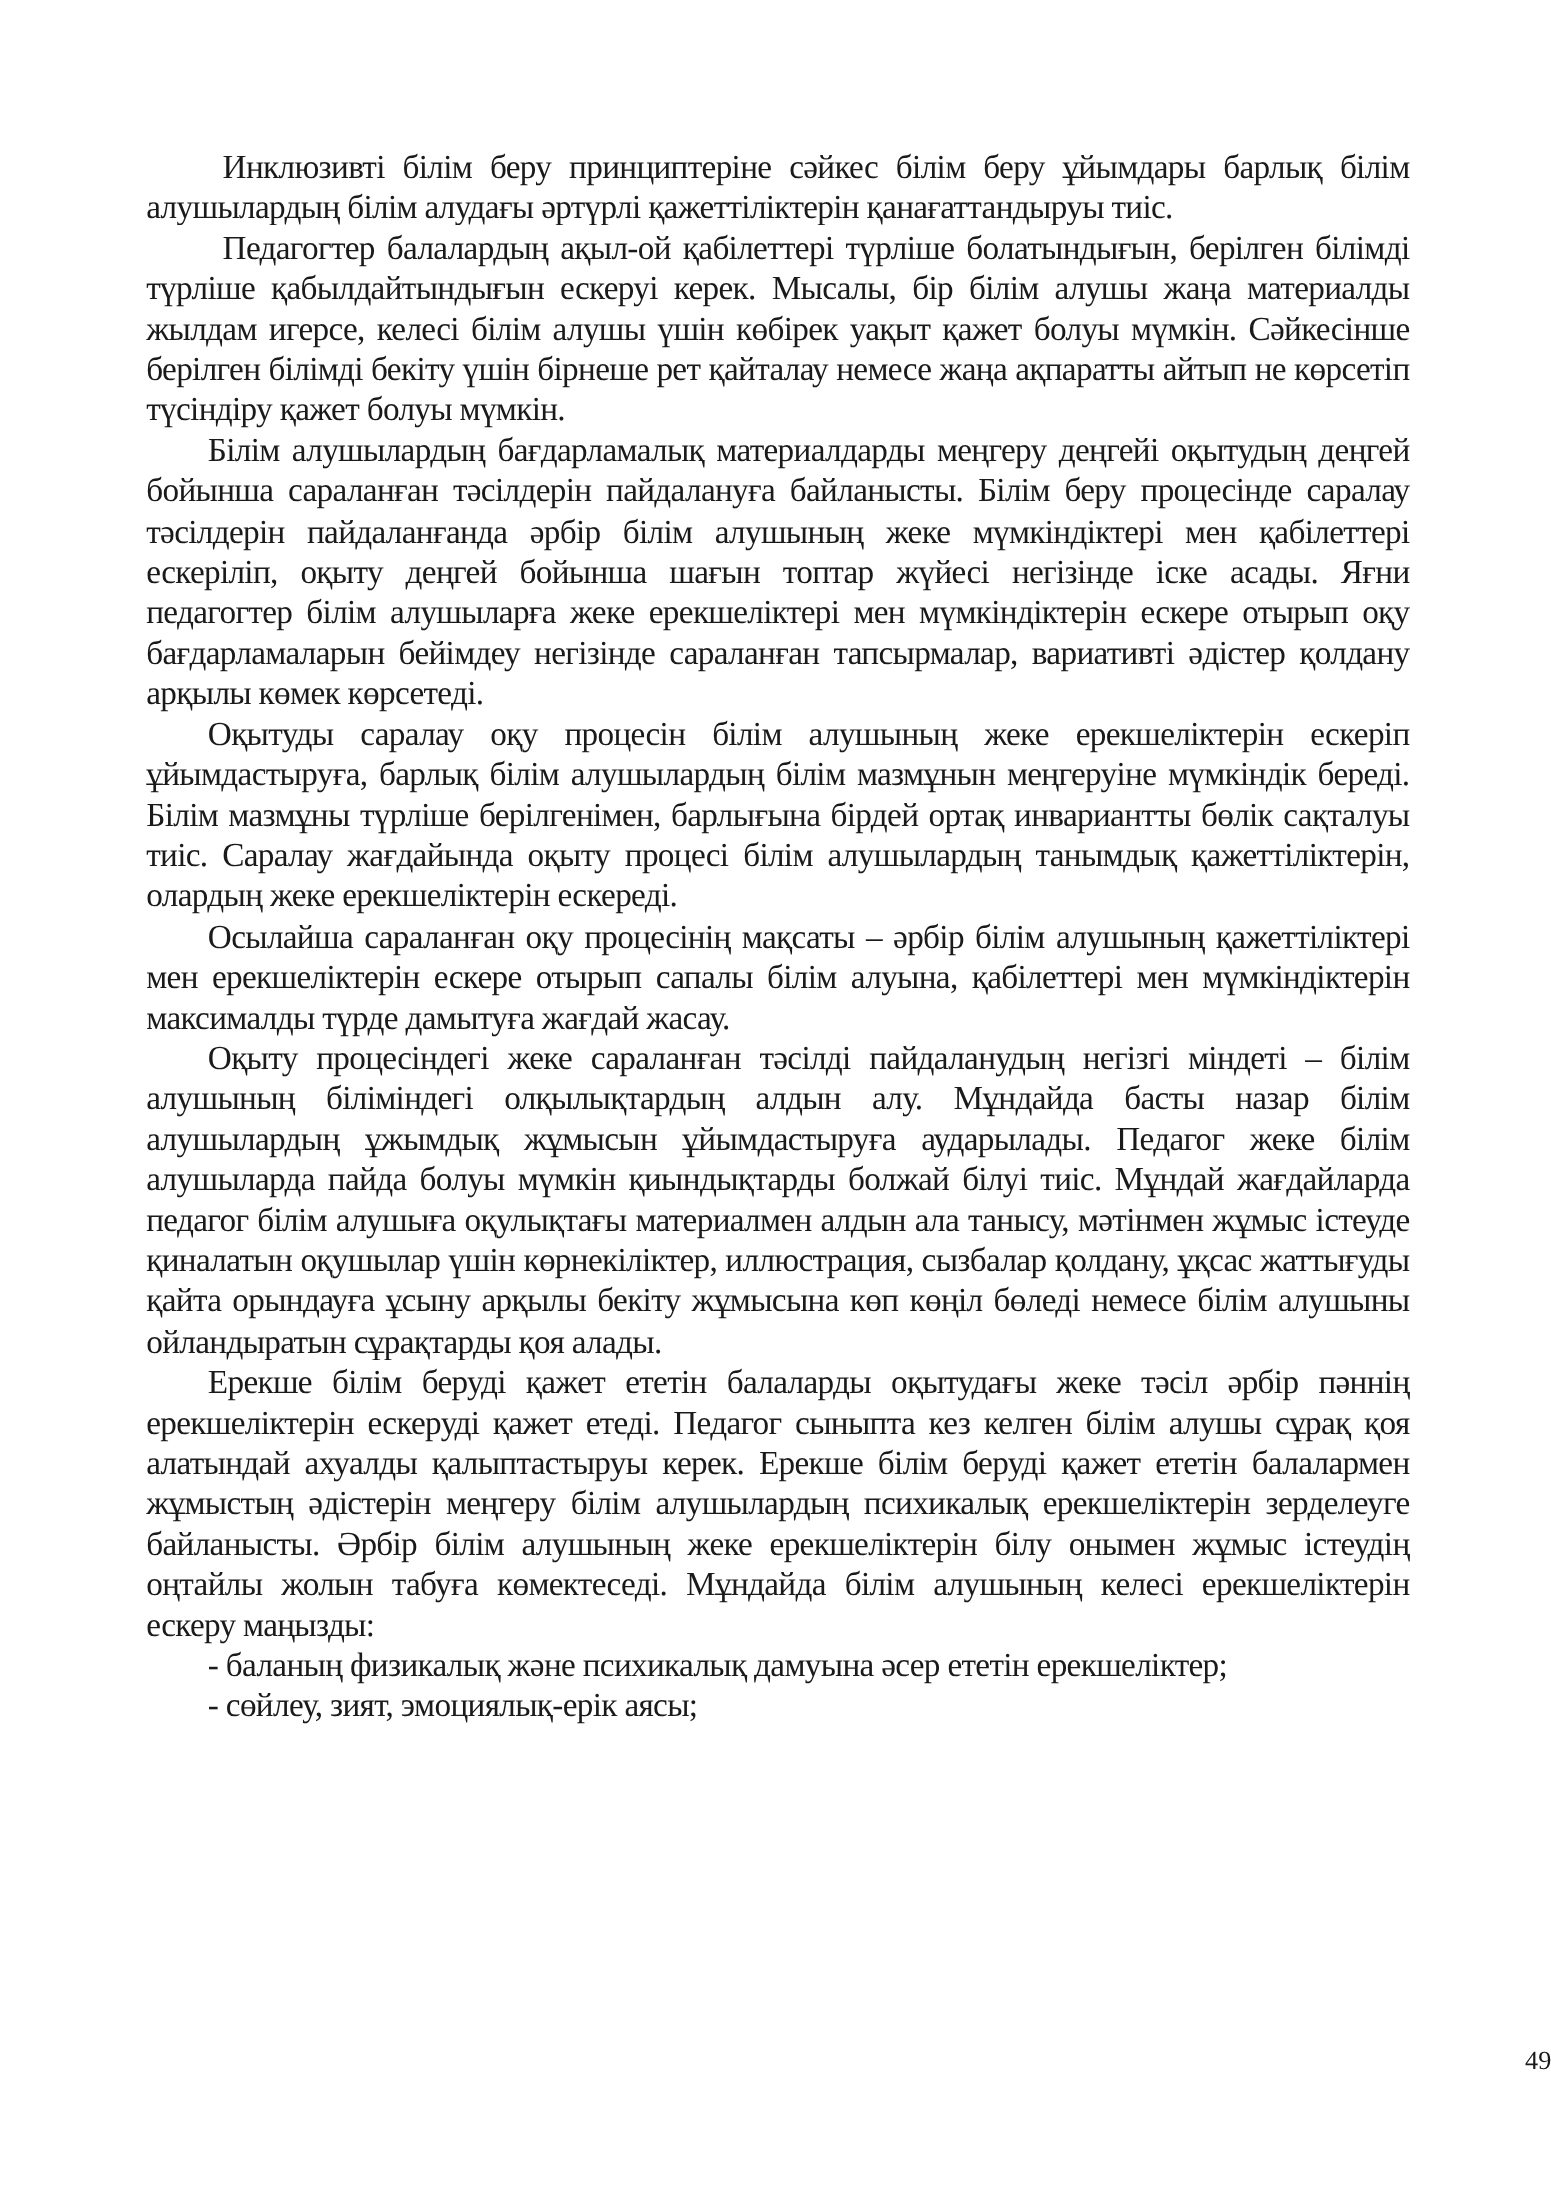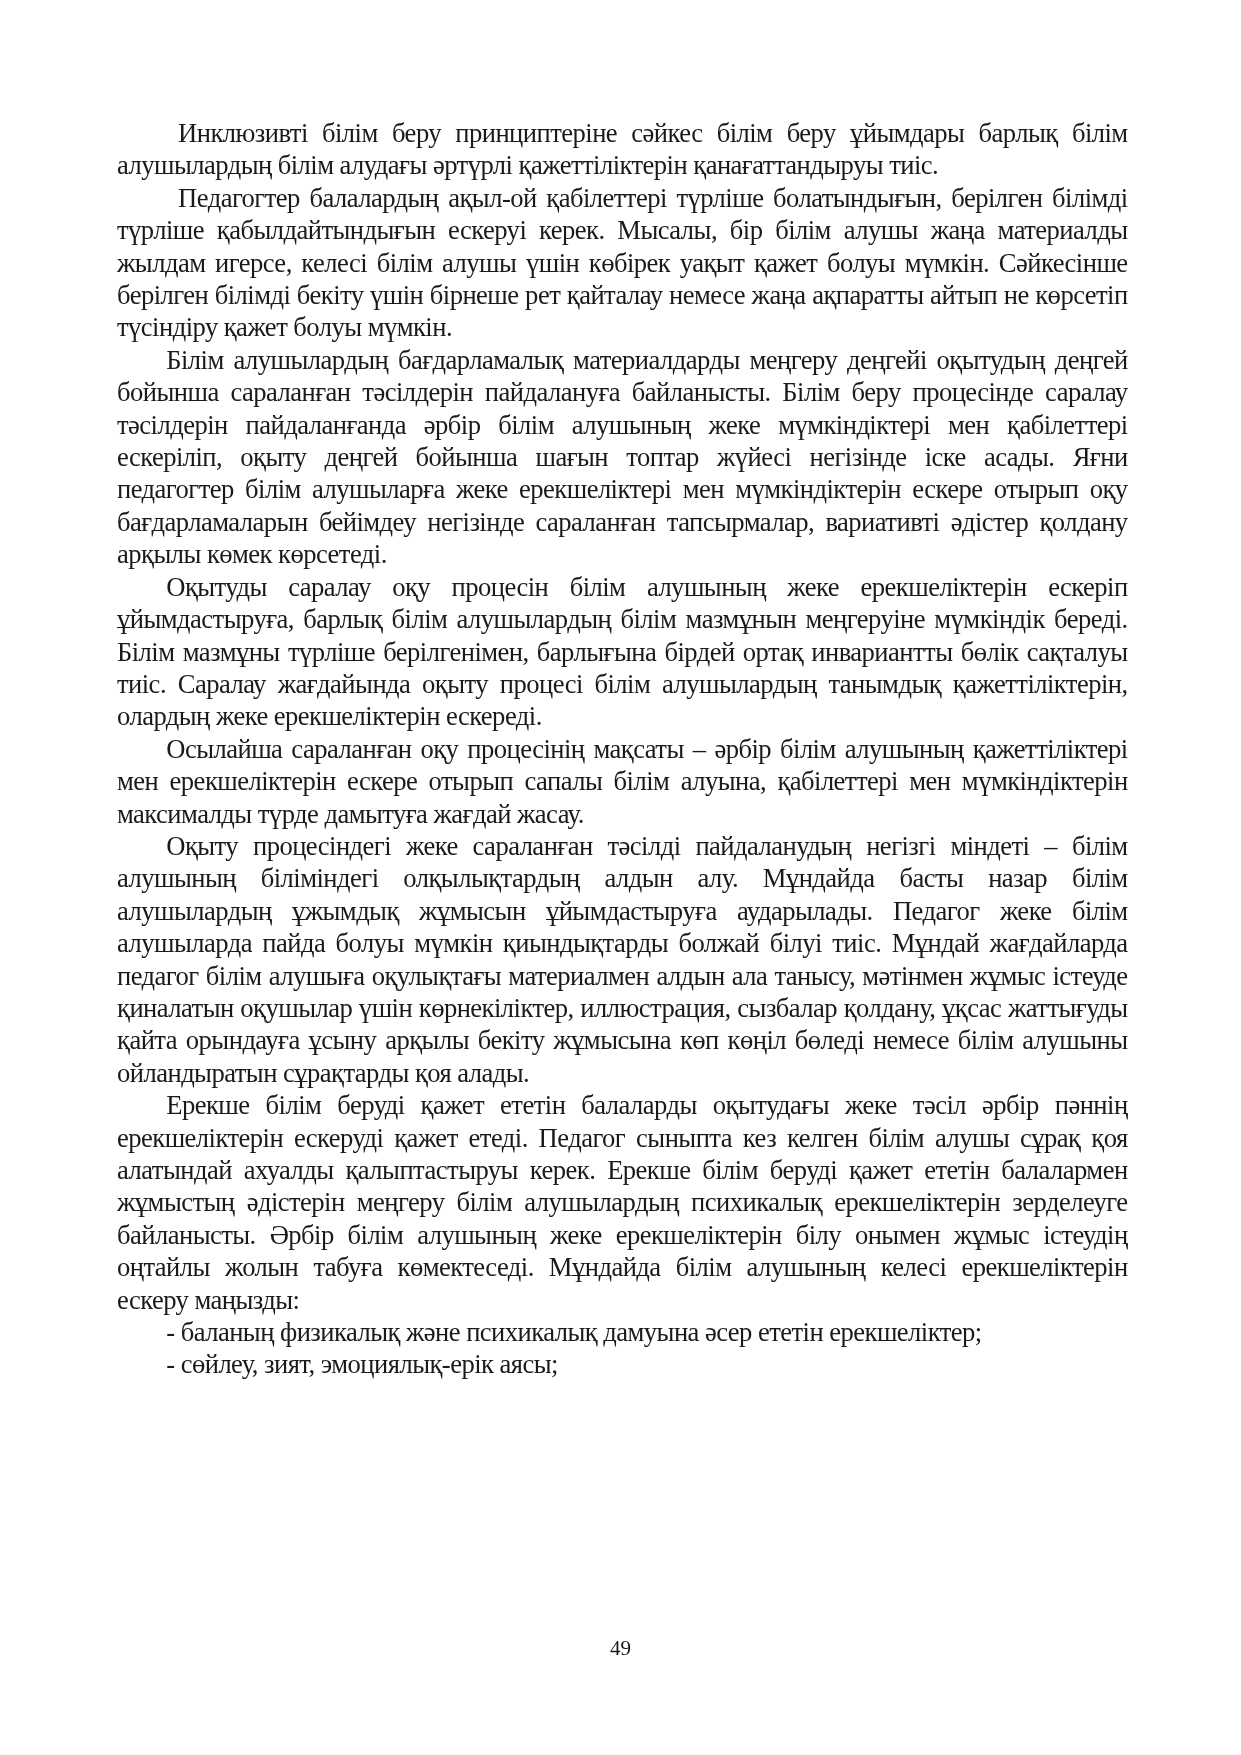--- a/index.html
+++ b/index.html
@@ -48,21 +48,21 @@
       transform: scaleX(0.985);
       transform-origin: left top;
       width: 1026px;
       white-space: nowrap;
     }
     .page-number {
       position: absolute;
       left: 0;
       width: 1241px;
       top: 1636px;
-      text-align: center;
+      text-align: right;
       font-size: 21px;
       color: #1a1a1a;
       font-family: "Liberation Serif", "DejaVu Serif", serif;
     }
   </style>
 </head>
 <body>
 
 <div class="page">
   <p class="para first">Инклюзивті білім беру принциптеріне сәйкес білім беру ұйымдары барлық білім алушылардың білім алудағы әртүрлі қажеттіліктерін қанағаттандыруы тиіс.</p>

